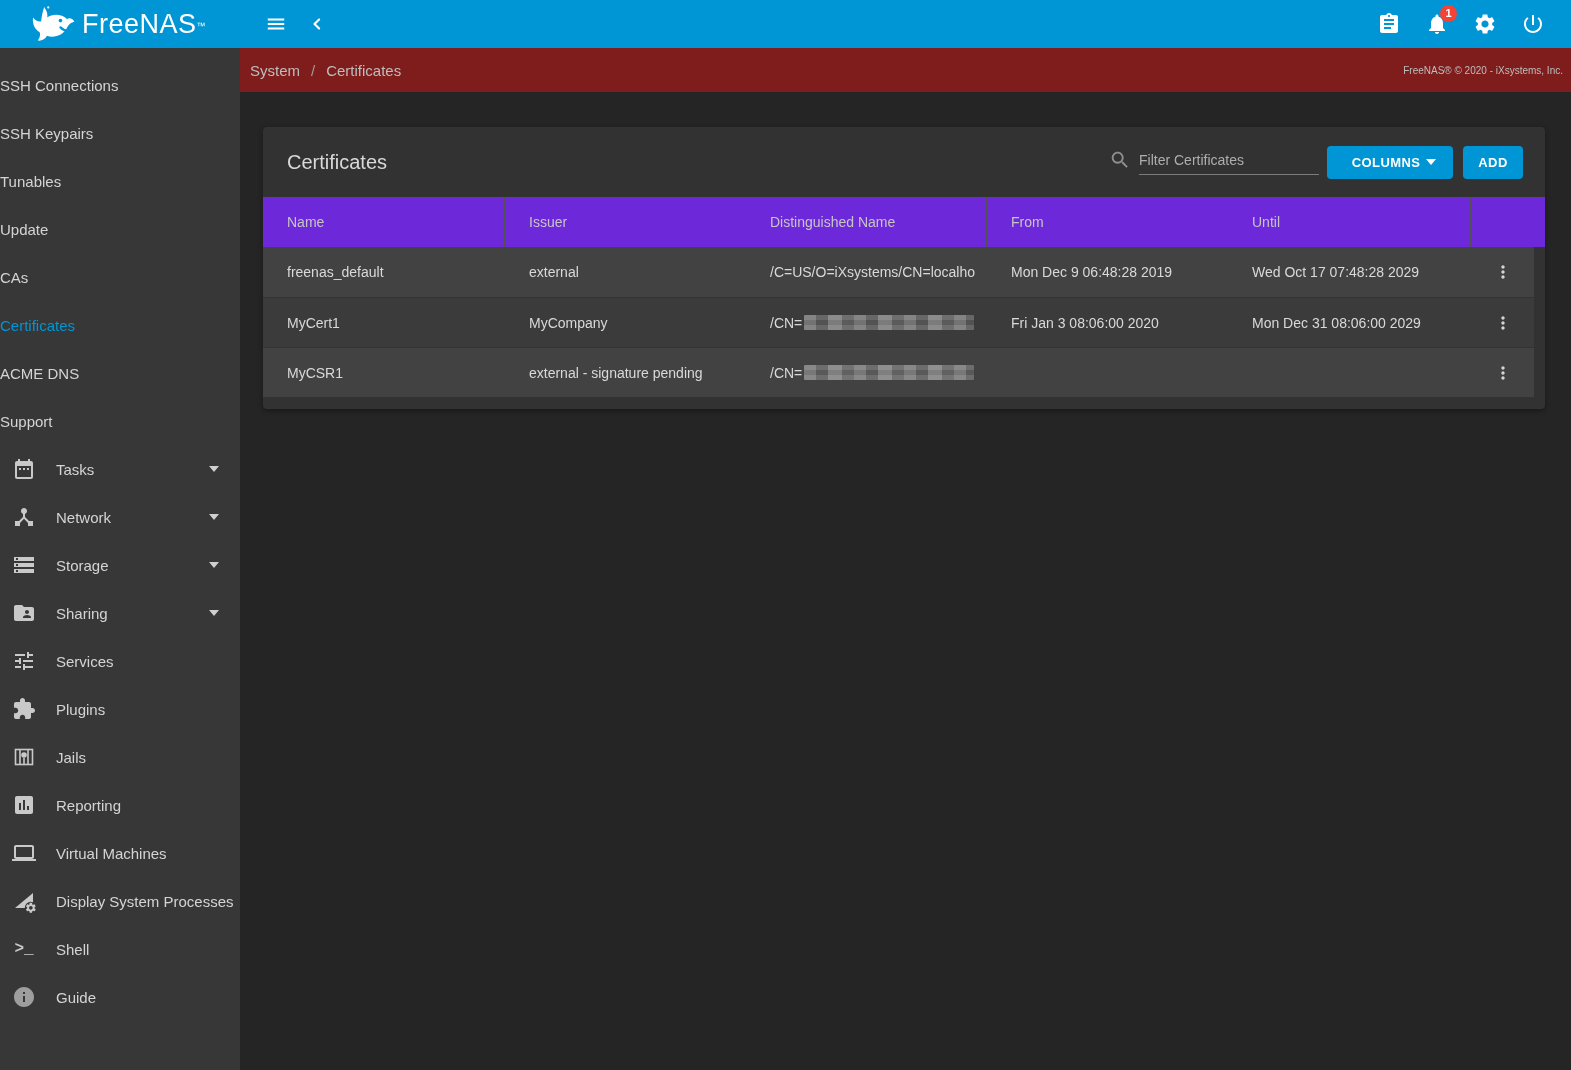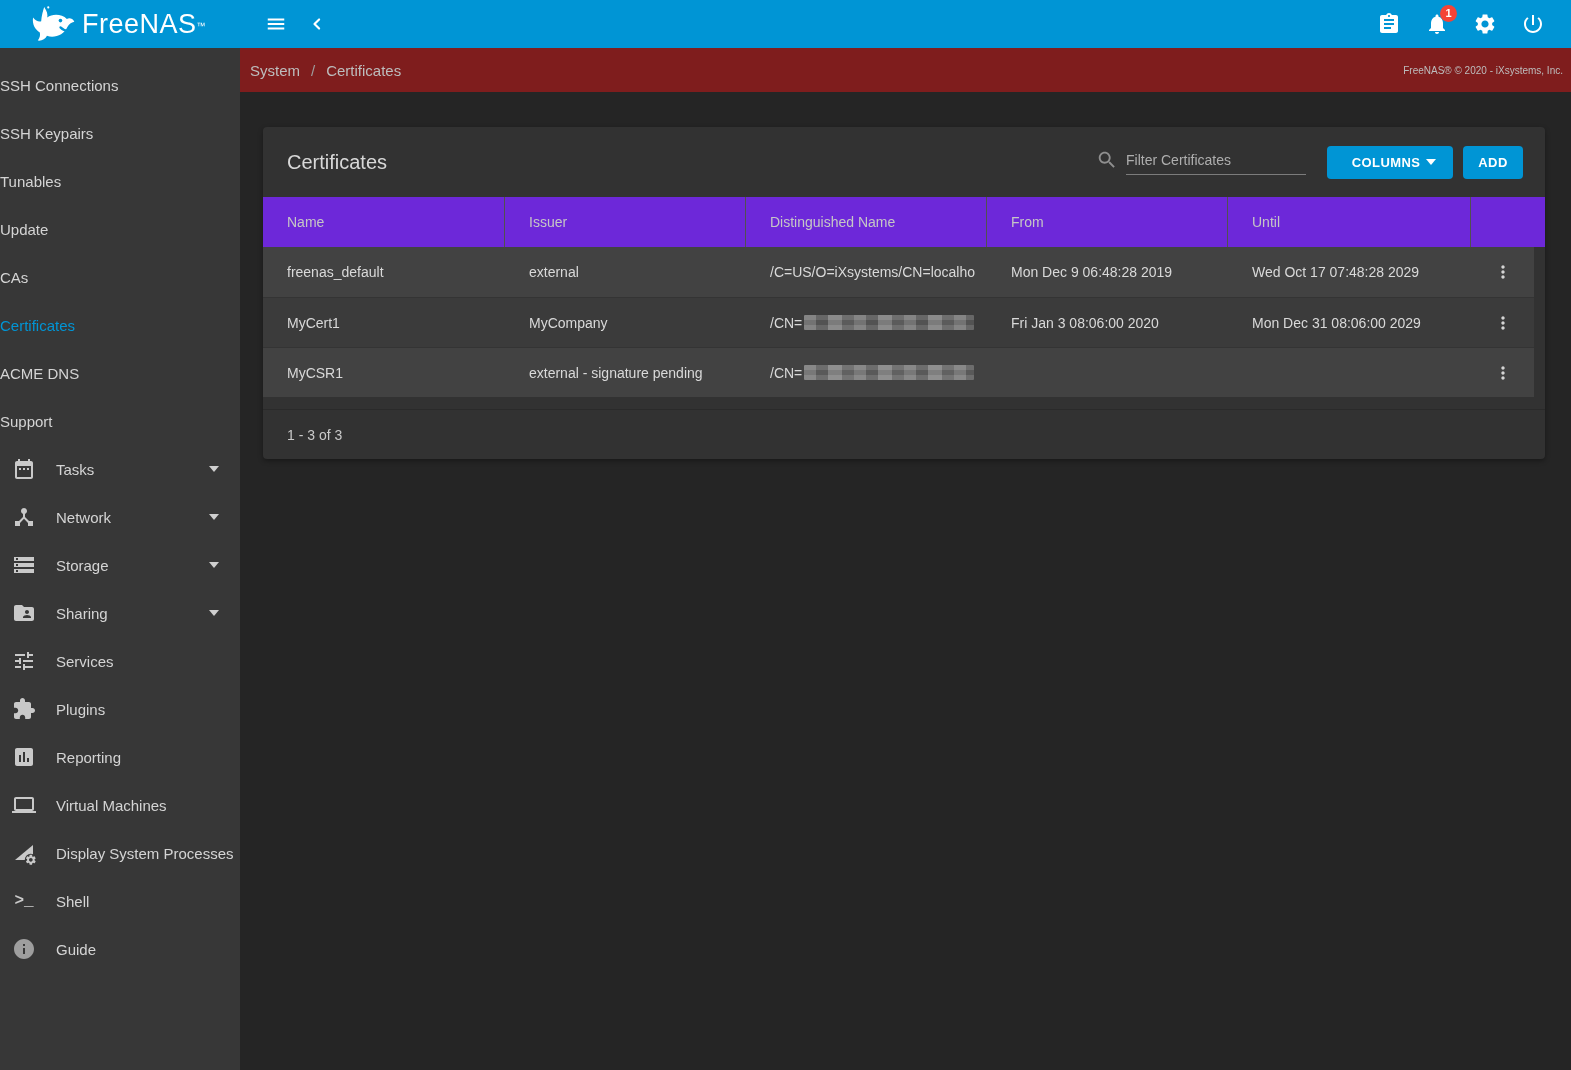--- a/index.html
+++ b/index.html
@@ -49,21 +49,21 @@
   .card-header { height:70px; display:flex; align-items:center; padding:0 22px 0 24px; }
   .card-title { font-size:20px; font-weight:500; color:#d8d8d8; }
   .filter { margin-left:auto; display:flex; align-items:flex-end; }
   .search-ic { color:#8f8f8f; margin:0 8px 4px 0; display:flex; }
   .filter input { width:180px; background:transparent; border:none; border-bottom:1px solid #7c7c7c;
     color:#ddd; font-size:14px; padding:3px 0 6px 0; outline:none; font-family:"Liberation Sans",sans-serif; }
   .filter input::placeholder { color:#aeaeae; }
   .btn { height:33px; border:none; border-radius:4px; background:#0095d5; color:#fff;
     font-size:13px; font-weight:700; letter-spacing:.4px; cursor:pointer;
     display:flex; align-items:center; justify-content:center; font-family:"Liberation Sans",sans-serif; }
-  .btn-columns { width:126px; margin-left:21px; gap:6px;padding-left:8px; }
+  .btn-columns { width:126px; margin-left:8px; gap:6px;padding-left:8px; }
   .btn-add { width:60px; margin-left:10px; }
 
   
   .thead { display:flex; height:50px; background:#6d28d9; }
   .th { font-size:14px; font-weight:500; color:#c6c6c6; line-height:50px; padding-left:24px;
     border-right:1px solid #515151; white-space:nowrap; overflow:hidden; cursor:pointer; }
   .th:last-child { border-right:none; cursor:default; }
   .c-name { width:242px; } .c-issuer { width:241px; } .c-dn { width:241px; }
   .c-from { width:241px; } .c-until { width:243px; } .c-act { flex:1; padding-left:0; }
   .rows { margin-right:11px; margin-bottom:12px; }
@@ -226,20 +226,34 @@
     <span class="navicon">
         <svg width="24" height="24" viewBox="0 0 24 24">
           <path fill="currentColor" d="M20.5 11H19V7c0-1.1-.9-2-2-2h-4V3.5C13 2.12 11.88 1 10.5 1S8 2.12 8 3.5V5H4c-1.1 0-1.99.9-1.99 2v3.8H3.5c1.49 0 2.7 1.21 2.7 2.7s-1.21 2.7-2.7 2.7H2V20c0 1.1.9 2 2 2h3.8v-1.5c0-1.49 1.21-2.7 2.7-2.7 1.49 0 2.7 1.21 2.7 2.7V22H17c1.1 0 2-.9 2-2v-4h1.5c1.38 0 2.5-1.12 2.5-2.5S21.88 11 20.5 11z"></path>
         </svg>
       </span>
     <span class="navlabel">Plugins</span>
   </div>
   <div class="navitem">
     <span class="navicon">
         <svg width="24" height="24" viewBox="0 0 24 24">
+          <g fill="none" stroke="currentColor" stroke-width="1.6">
+            <rect x="3.5" y="4.5" width="17" height="15"></rect>
+            <line x1="8" y1="4.5" x2="8" y2="19.5"></line>
+            <line x1="16" y1="4.5" x2="16" y2="19.5"></line>
+            <line x1="12" y1="13" x2="12" y2="19.5"></line>
+          </g>
+          <circle cx="12" cy="10" r="2.8" fill="currentColor"></circle>
+        </svg>
+      </span>
+    <span class="navlabel">Jails</span>
+  </div>
+  <div class="navitem">
+    <span class="navicon">
+        <svg width="24" height="24" viewBox="0 0 24 24">
           <path fill="currentColor" d="M19 3H5c-1.1 0-2 .9-2 2v14c0 1.1.9 2 2 2h14c1.1 0 2-.9 2-2V5c0-1.1-.9-2-2-2zM9 17H7v-7h2v7zm4 0h-2V7h2v10zm4 0h-2v-4h2v4z"></path>
         </svg>
       </span>
     <span class="navlabel">Reporting</span>
   </div>
   <div class="navitem">
     <span class="navicon">
         <svg width="24" height="24" viewBox="0 0 24 24">
           <path fill="currentColor" d="M20 18c1.1 0 2-.9 2-2V6c0-1.1-.9-2-2-2H4c-1.1 0-2 .9-2 2v10c0 1.1.9 2 2 2H0v2h24v-2h-4zM4 6h16v10H4V6z"></path>
         </svg>
@@ -357,17 +371,14 @@
         <div class="td c-act">
           <button class="kebab">
             <svg width="20" height="20" viewBox="0 0 24 24">
                 <path fill="currentColor" d="M12 8c1.1 0 2-.9 2-2s-.9-2-2-2-2 .9-2 2 .9 2 2 2zm0 2c-1.1 0-2 .9-2 2s.9 2 2 2 2-.9 2-2-.9-2-2-2zm0 6c-1.1 0-2 .9-2 2s.9 2 2 2 2-.9 2-2-.9-2-2-2z"></path>
               </svg>
           </button>
         </div>
       </div>
     </div>
 
-    <div class="card-footer">
-      <span>1 - 3 of 3</span>
-    </div>
   </div>
 </div>
 
 </body></html>

